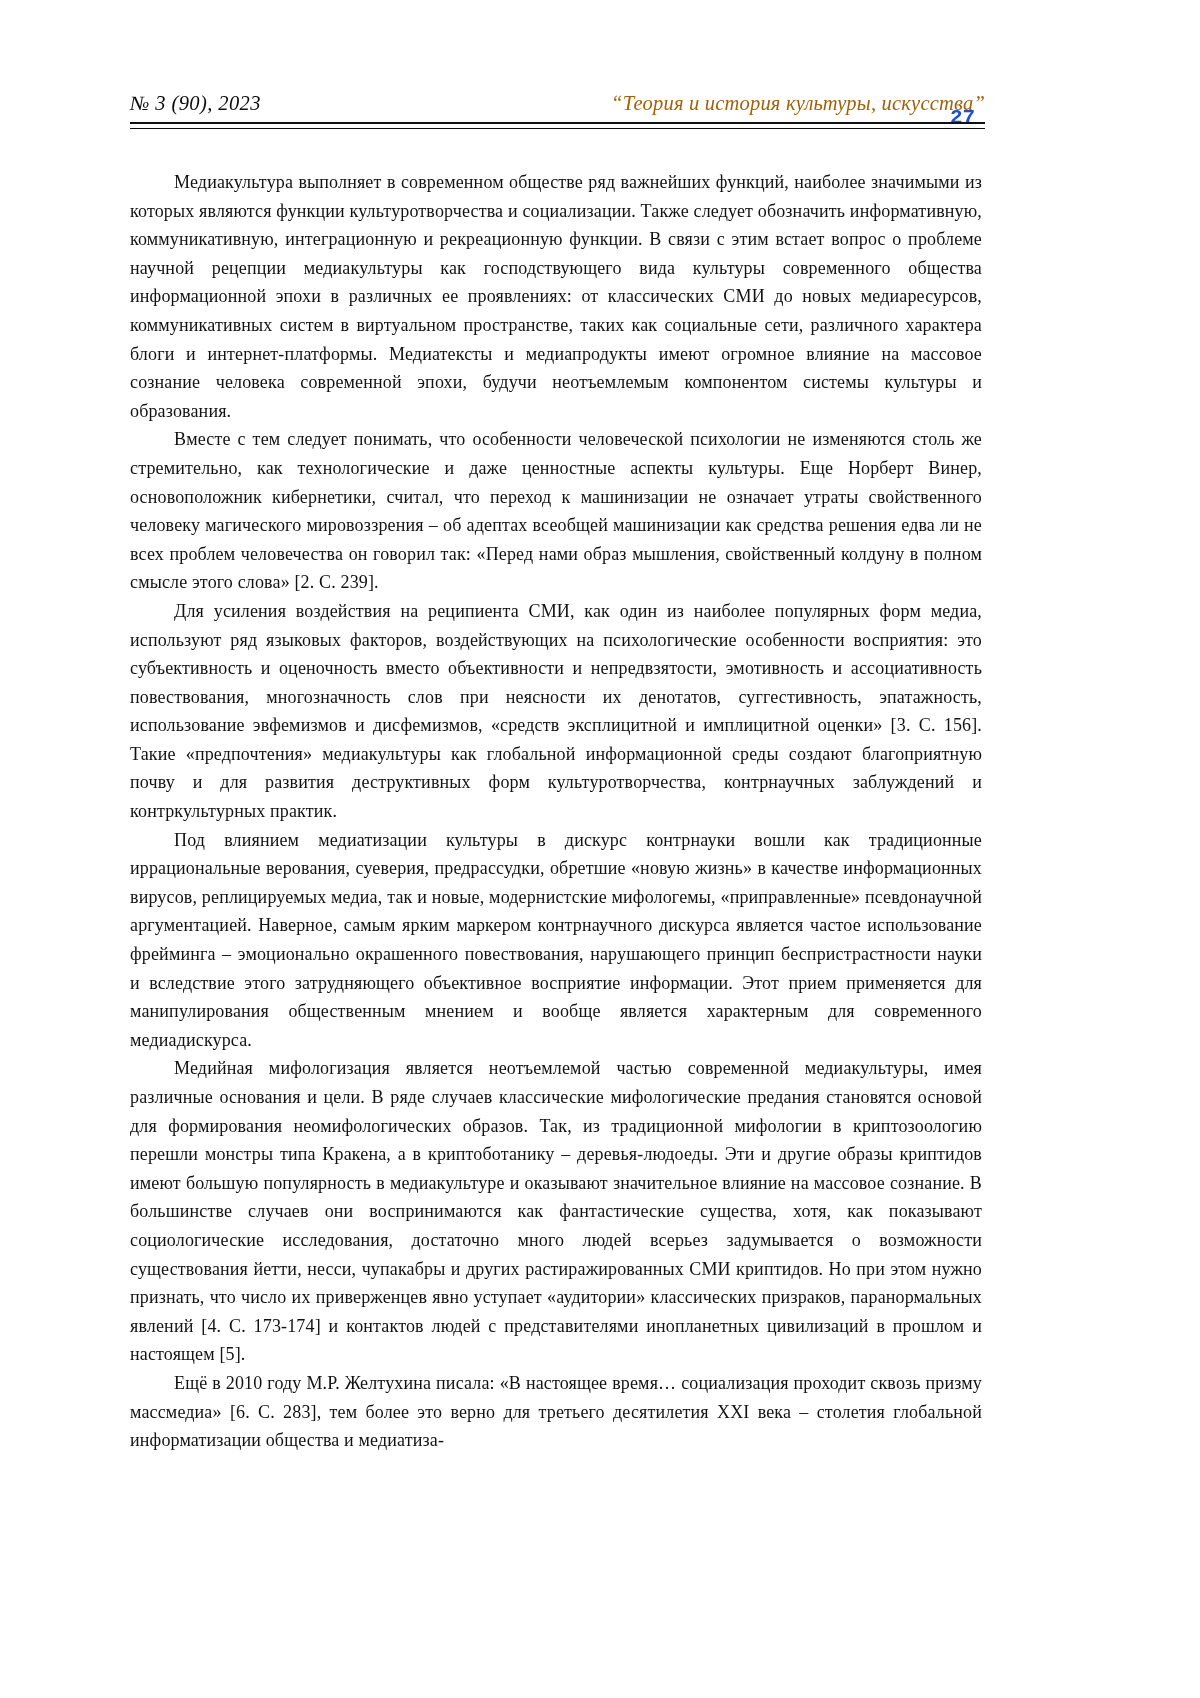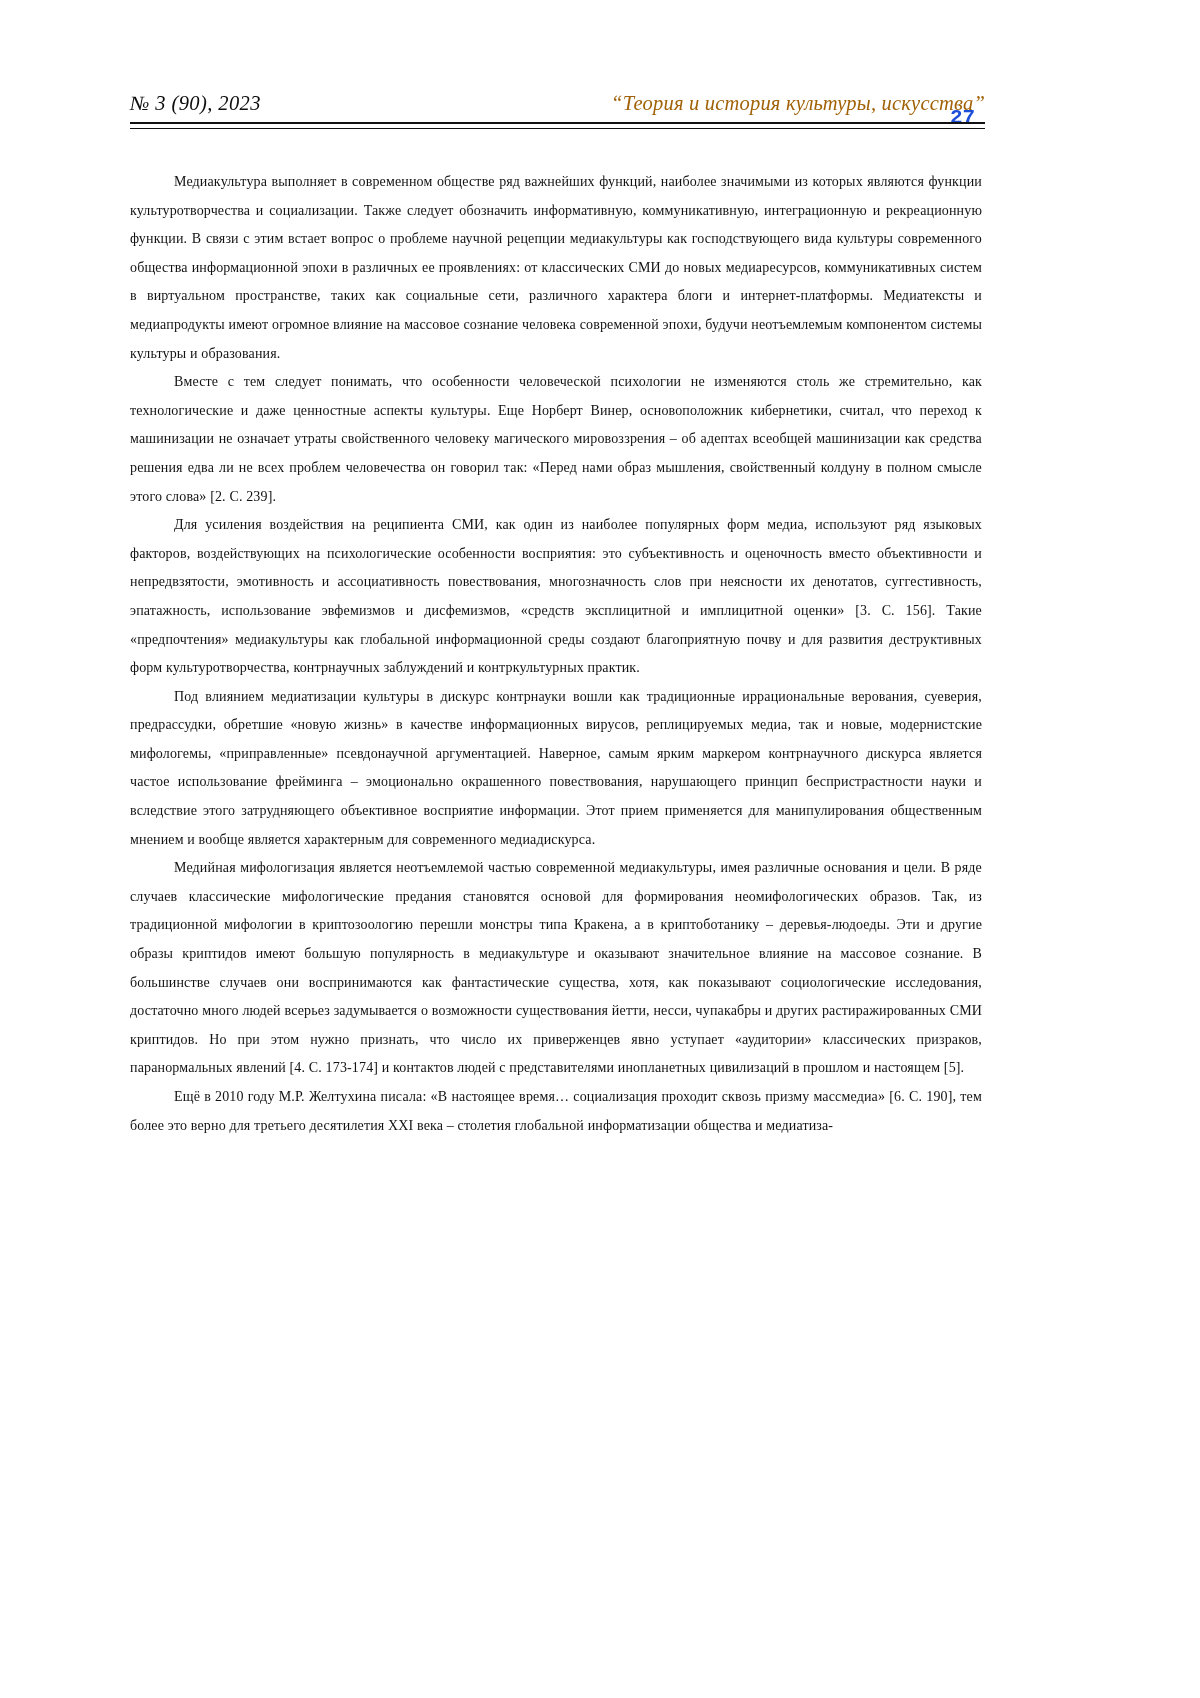--- a/index.html
+++ b/index.html
@@ -72,21 +72,21 @@
     top: 128px;
     width: 855px;
     height: 1px;
     background: #111111;
   }
   .body-text {
     position: absolute;
     left: 130px;
     top: 168px;
     width: 852px;
-    font-size: 14px;
+    font-size: 18px;
     line-height: 28.6px;
     text-align: justify;
     text-justify: inter-word;
     color: #121212;
     hyphens: manual;
   }
   .body-text p {
     margin: 0;
     text-indent: 44px;
     text-align: justify;
@@ -107,16 +107,16 @@
 
   <div class="rule-top"></div>
   <div class="rule-bottom"></div>
 
   <div class="body-text">
     <p>Медиакультура выполняет в современном обществе ряд важнейших функций, наиболее значимыми из которых являются функции культуротворчества и социализации. Также следует обозначить информативную, коммуникативную, интеграционную и рекреационную функции. В связи с этим встает вопрос о проблеме научной рецепции медиакультуры как господствующего вида культуры современного общества информационной эпохи в различных ее проявлениях: от классических СМИ до новых медиаресурсов, коммуникативных систем в виртуальном пространстве, таких как социальные сети, различного характера блоги и интернет-платформы. Медиатексты и медиапродукты имеют огромное влияние на массовое сознание человека современной эпохи, будучи неотъемлемым компонентом системы культуры и образования.</p>
     <p>Вместе с тем следует понимать, что особенности человеческой психологии не изменяются столь же стремительно, как технологические и даже ценностные аспекты культуры. Еще Норберт Винер, основоположник кибернетики, считал, что переход к машинизации не означает утраты свойственного человеку магического мировоззрения – об адептах всеобщей машинизации как средства решения едва ли не всех проблем человечества он говорил так: «Перед нами образ мышления, свойственный колдуну в полном смысле этого слова» [2. С. 239].</p>
     <p>Для усиления воздействия на реципиента СМИ, как один из наиболее популярных форм медиа, используют ряд языковых факторов, воздействующих на психологические особенности восприятия: это субъективность и оценочность вместо объективности и непредвзятости, эмотивность и ассоциативность повествования, многозначность слов при неясности их денотатов, суггестивность, эпатажность, использование эвфемизмов и дисфемизмов, «средств эксплицитной и имплицитной оценки» [3. С. 156]. Такие «предпочтения» медиакультуры как глобальной информационной среды создают благоприятную почву и для развития деструктивных форм культуротворчества, контрнаучных заблуждений и контркультурных практик.</p>
     <p>Под влиянием медиатизации культуры в дискурс контрнауки вошли как традиционные иррациональные верования, суеверия, предрассудки, обретшие «новую жизнь» в качестве информационных вирусов, реплицируемых медиа, так и новые, модернистские мифологемы, «приправленные» псевдонаучной аргументацией. Наверное, самым ярким маркером контрнаучного дискурса является частое использование фрейминга – эмоционально окрашенного повествования, нарушающего принцип беспристрастности науки и вследствие этого затрудняющего объективное восприятие информации. Этот прием применяется для манипулирования общественным мнением и вообще является характерным для современного медиадискурса.</p>
     <p>Медийная мифологизация является неотъемлемой частью современной медиакультуры, имея различные основания и цели. В ряде случаев классические мифологические предания становятся основой для формирования неомифологических образов. Так, из традиционной мифологии в криптозоологию перешли монстры типа Кракена, а в криптоботанику – деревья-людоеды. Эти и другие образы криптидов имеют большую популярность в медиакультуре и оказывают значительное влияние на массовое сознание. В большинстве случаев они воспринимаются как фантастические существа, хотя, как показывают социологические исследования, достаточно много людей всерьез задумывается о возможности существования йетти, несси, чупакабры и других растиражированных СМИ криптидов. Но при этом нужно признать, что число их приверженцев явно уступает «аудитории» классических призраков, паранормальных явлений [4. С. 173-174] и контактов людей с представителями инопланетных цивилизаций в прошлом и настоящем [5].</p>
-    <p>Ещё в 2010 году М.Р. Желтухина писала: «В настоящее время… социализация проходит сквозь призму массмедиа» [6. С. 190], тем более это верно для третьего десятилетия XXI века – столетия глобальной информатизации общества и медиатиза-</p>
+    <p>Ещё в 2010 году М.Р. Желтухина писала: «В настоящее время… социализация проходит сквозь призму массмедиа» [6. С. 283], тем более это верно для третьего десятилетия XXI века – столетия глобальной информатизации общества и медиатиза-</p>
   </div>
 
 </div>
 
 </body></html>

